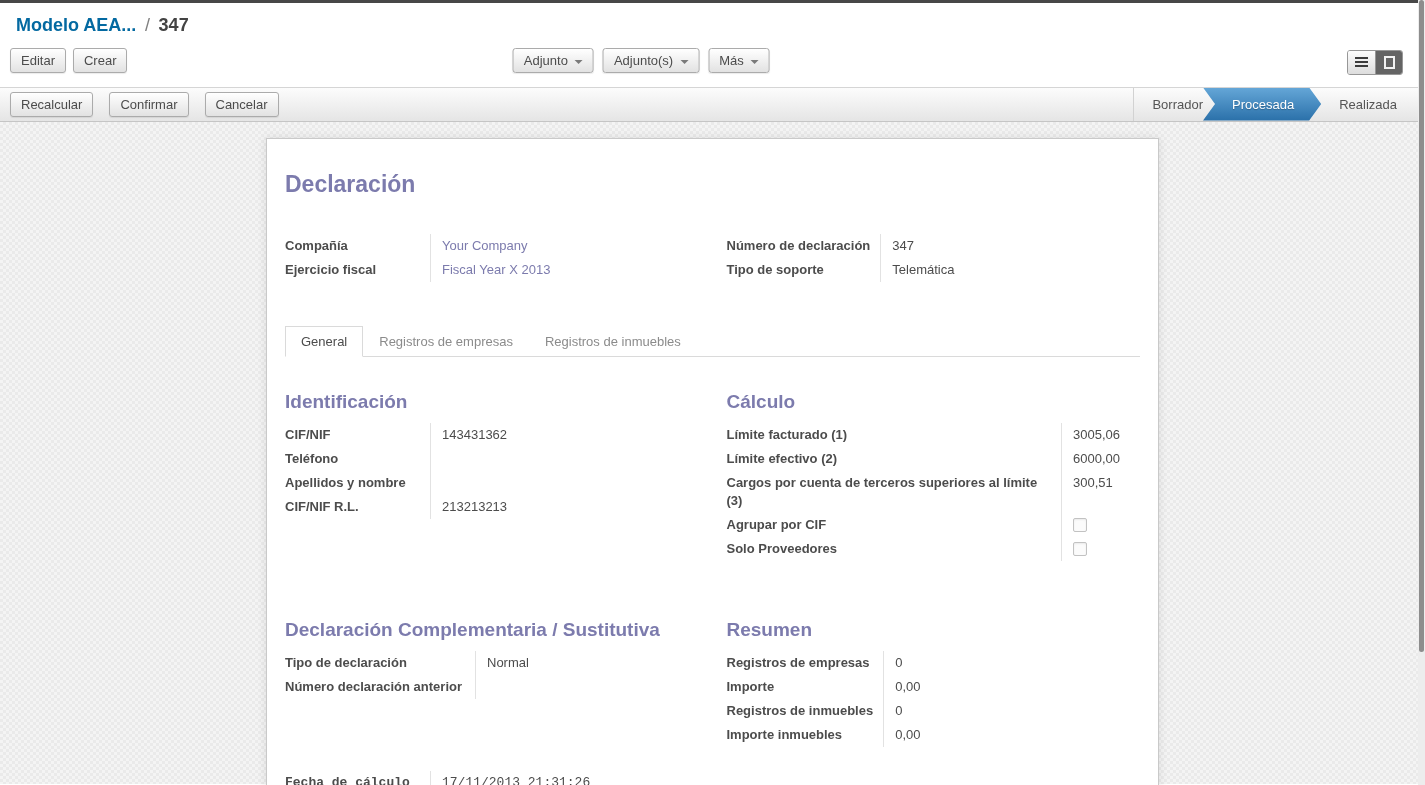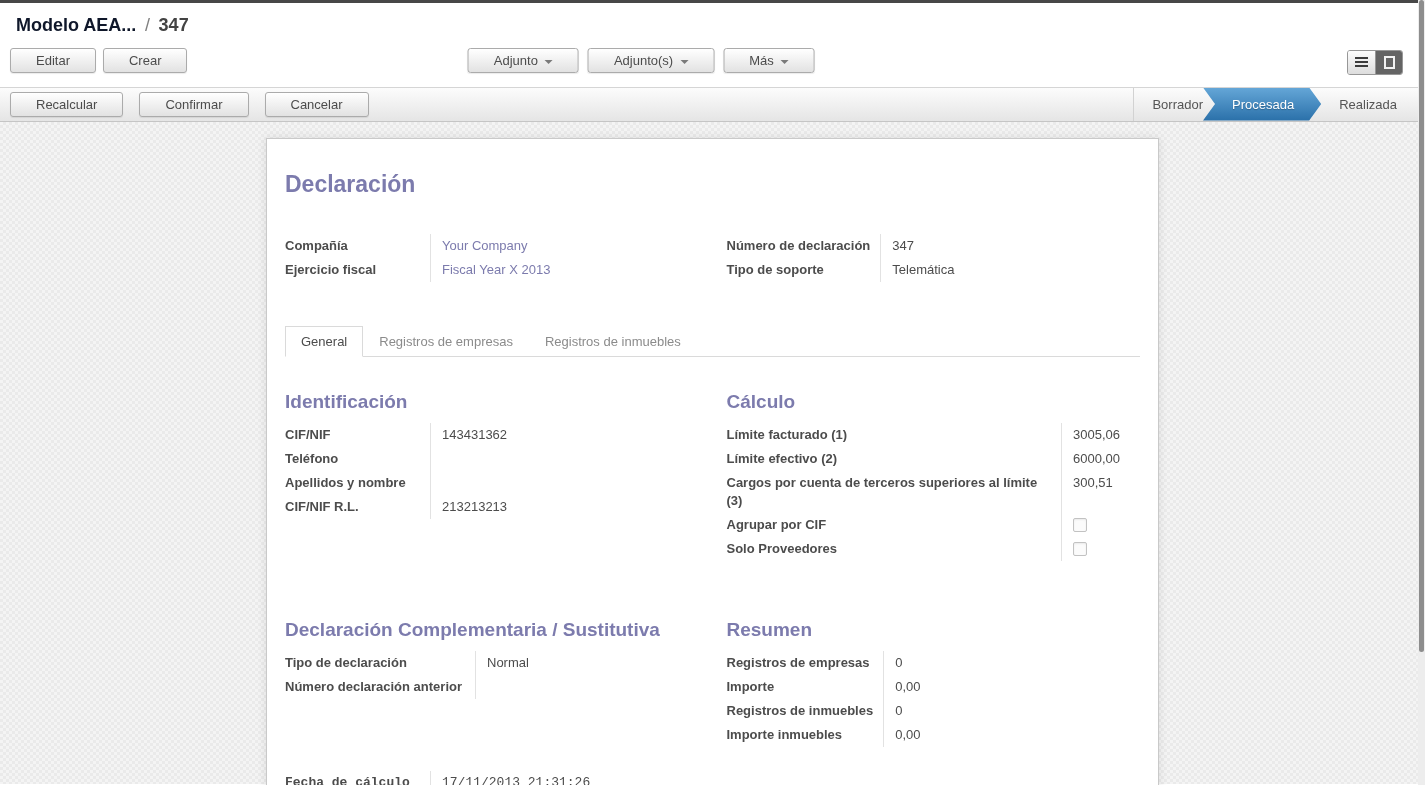--- a/index.html
+++ b/index.html
@@ -12,34 +12,34 @@
     width: 1425px;
     height: 785px;
     overflow: hidden;
     position: relative;
   }
   
   .window-edge { height: 3px; background: #474747; }
 
   
   .breadcrumb-row { background: #fff; padding: 12px 16px 6px; }
-  .bc-parent { color: #0f172a; font-size: 18px; font-weight: bold; cursor: pointer; text-decoration: none; }
+  .bc-parent { color: #0369a1; font-size: 18px; font-weight: bold; cursor: pointer; text-decoration: none; }
   .bc-sep { color: #7f7f7f; font-size: 18px; font-weight: normal; margin: 0 5px; }
   .bc-current { color: #434343; font-size: 18px; font-weight: bold; }
 
   
   .buttons-row { background: #fff; padding: 5px 10px 12px 10px; position: relative; display: flex; align-items: center; }
   .btn-group-left { display: flex; gap: 7px; }
   .btn-group-center { position: absolute; left: 45%; transform: translateX(-50%); display: flex; gap: 9px; }
   .btn-group-right { margin-left: auto; margin-right: 12px; }
   .btn {
     background: linear-gradient(to bottom, #ffffff, #e2e2e2);
     border: 1px solid #ababab;
     border-radius: 3px;
-    padding: 4px 25px;
+    padding: 4px 10px;
     font-size: 13px;
     color: #4c4c4c;
     font-family: inherit;
     cursor: pointer;
     box-shadow: 0 1px 1px rgba(0,0,0,0.08);
     white-space: nowrap;
   }
   .caret {
     display: inline-block; width: 0; height: 0;
     border-left: 4px solid transparent; border-right: 4px solid transparent;

